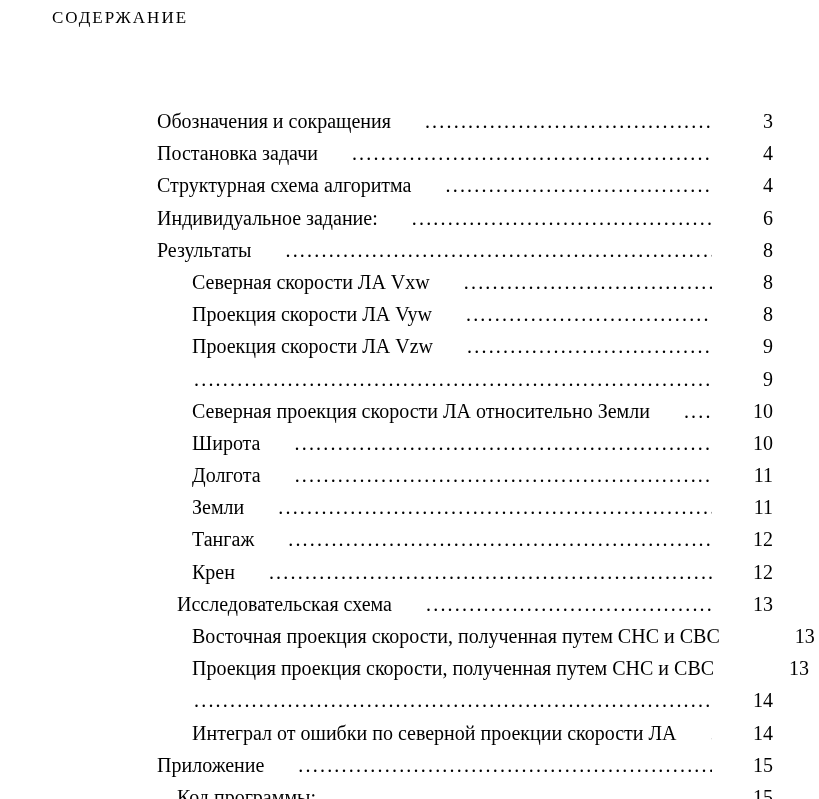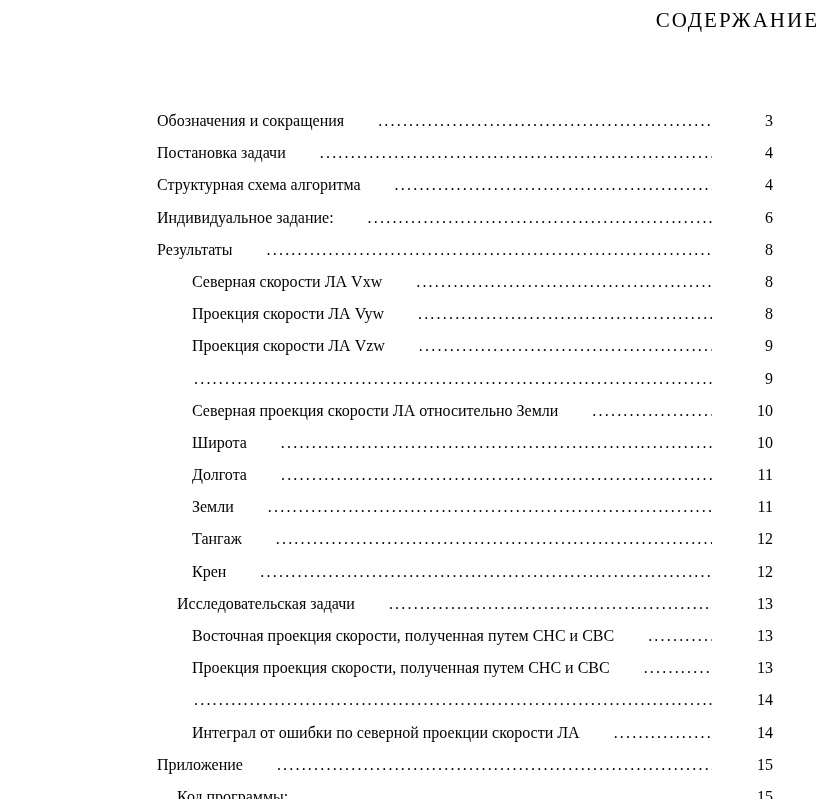--- a/index.html
+++ b/index.html
@@ -13,38 +13,38 @@
     color: #000000;
   }
   .doc-page {
     position: relative;
     width: 819px;
     height: 799px;
     background: #ffffff;
   }
   .doc-title {
     margin: 8px 0 0 52px;      
-    font-size: 21px;
+    font-size: 17px;
     font-weight: normal;
     letter-spacing: 2px;
-    text-align: right;
+    text-align: left;
     white-space: nowrap;
   }
   .toc {
     position: absolute;
     top: 97px;
     left: 157px;
     right: 46px;               
   }
   .toc-row {
     display: flex;
     align-items: baseline;
     height: 32.2px;
     line-height: 32.2px;
-    font-size: 16px;
+    font-size: 20px;
     white-space: nowrap;
     cursor: pointer;
     gap: 32px;
   }
   .toc-row.lvl-1 { padding-left: 20px; }
   .toc-row.lvl-2 { padding-left: 35px; }
   .toc-label {
     flex: 0 0 auto;
   }
   .dot-leader {
@@ -140,21 +140,21 @@
     <span class="toc-label">Тангаж</span>
     <span class="dot-leader"></span>
     <span class="toc-page-num">12</span>
   </div>
       <div class="toc-row lvl-2">
     <span class="toc-label">Крен</span>
     <span class="dot-leader"></span>
     <span class="toc-page-num">12</span>
   </div>
       <div class="toc-row lvl-1">
-    <span class="toc-label">Исследовательская задачи</span>
+    <span class="toc-label">Исследовательская схема</span>
     <span class="dot-leader"></span>
     <span class="toc-page-num">13</span>
   </div>
       <div class="toc-row lvl-2">
     <span class="toc-label">Восточная проекция скорости, полученная путем СНС и СВС</span>
     <span class="dot-leader"></span>
     <span class="toc-page-num">13</span>
   </div>
       <div class="toc-row lvl-2">
     <span class="toc-label">Проекция проекция скорости, полученная путем СНС и СВС</span>

